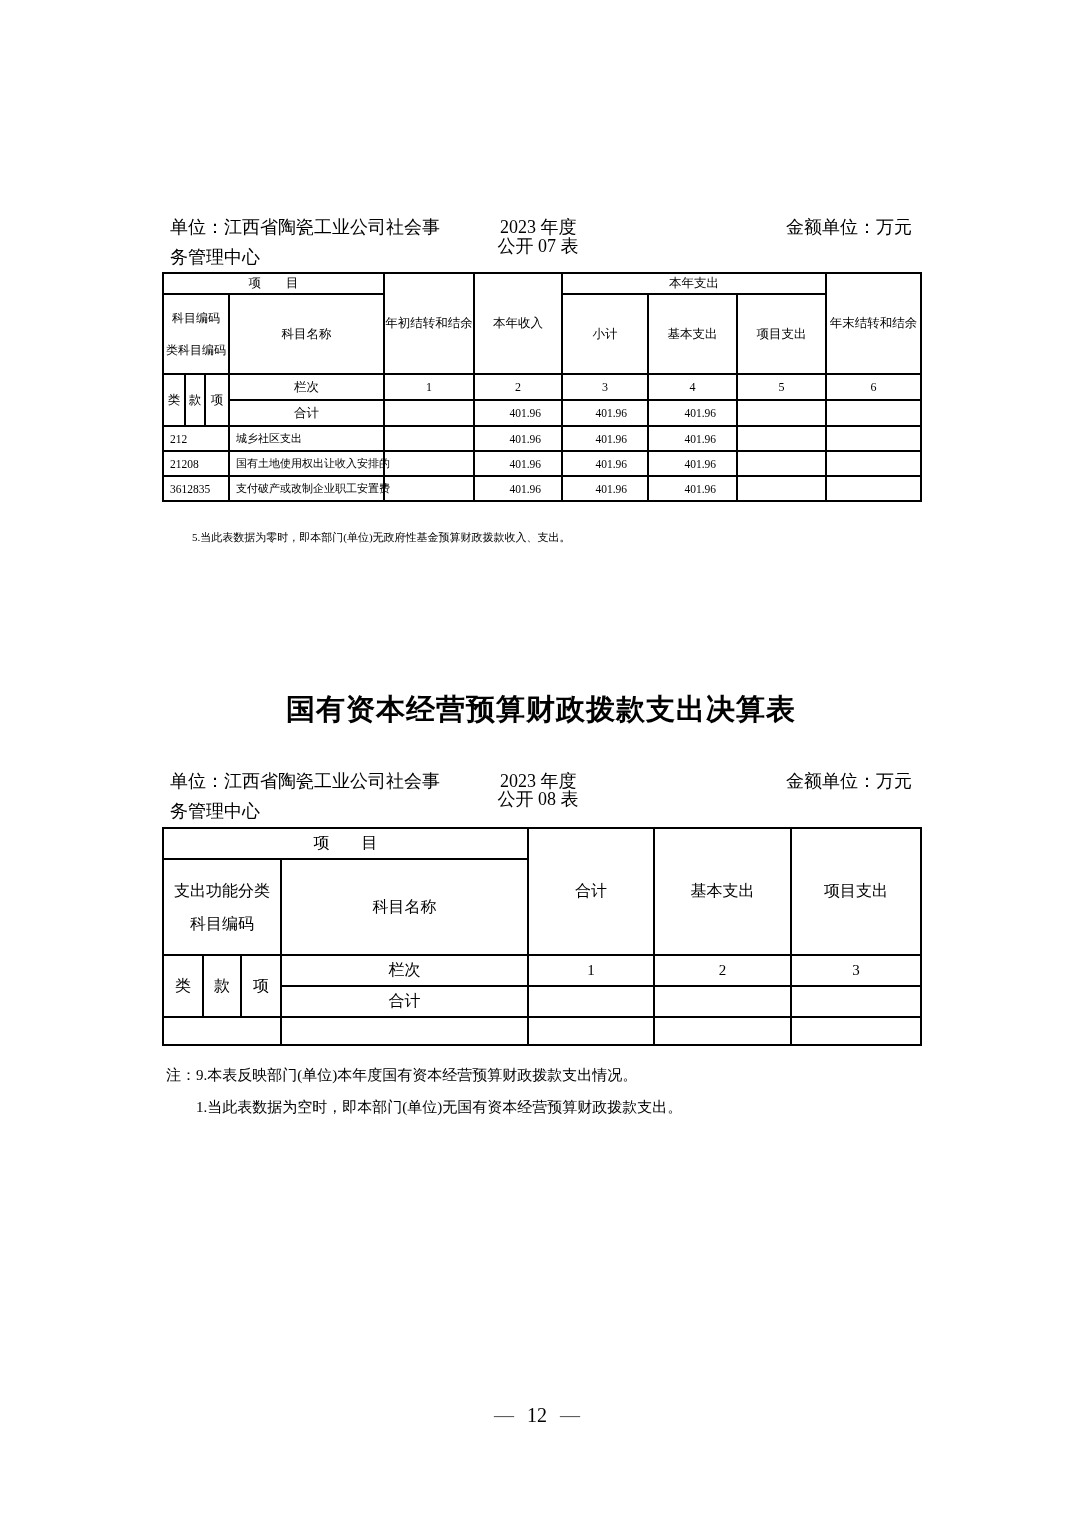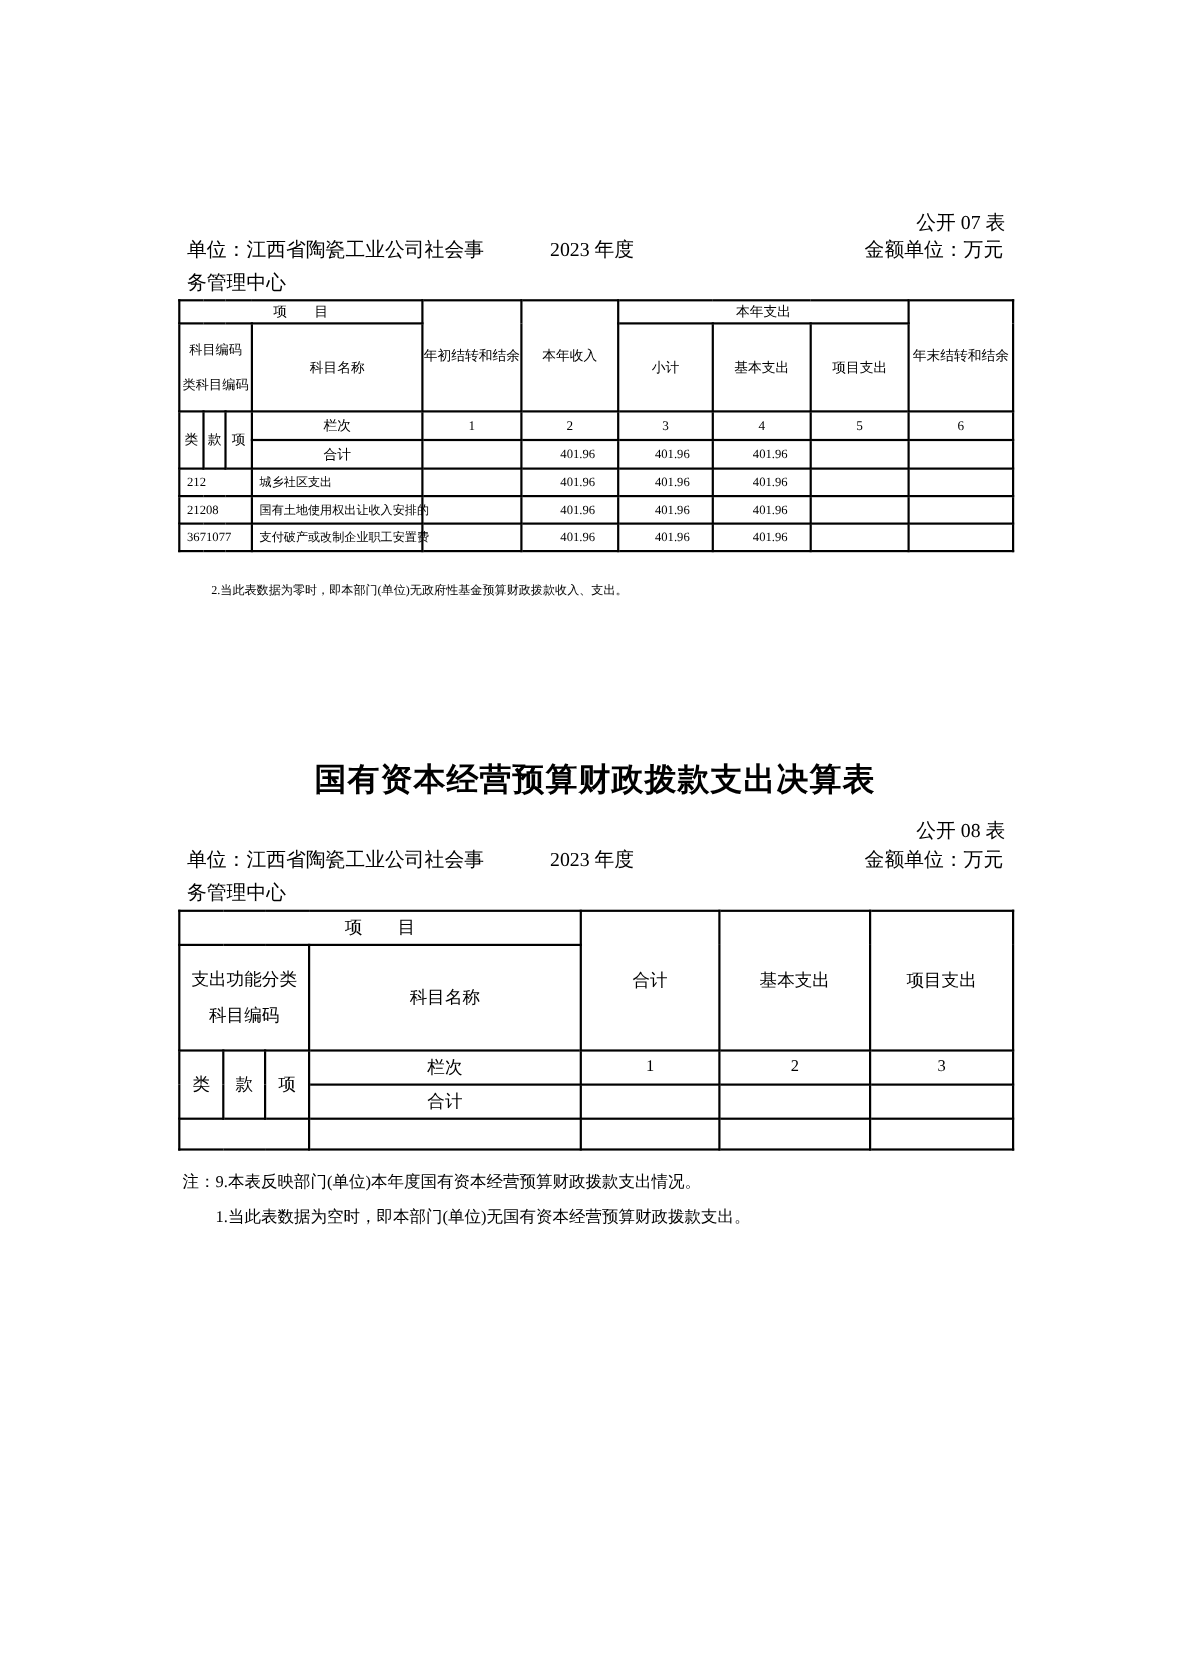--- a/index.html
+++ b/index.html
@@ -19,21 +19,22 @@
     font-weight:bold;
     font-size:29px;
     line-height:32px;
     text-align:center;
     letter-spacing:1px;
     white-space:nowrap;
   }
   .doc-label {
     left:162px; width:752px;
     font-size:18px; line-height:22px;
-    text-align:right;
+    text-align:center;
+    margin-top:44px;
   }
   .meta { left:162px; width:758px; height:62px; font-size:18px; }
   .meta .unit  { position:absolute; left:8px;  top:0; width:282px; line-height:30px; }
   .meta .year  { position:absolute; left:338px; top:0; line-height:30px; white-space:nowrap; }
   .meta .amount{ position:absolute; right:8px; top:0; line-height:30px; white-space:nowrap; }
 
   table.rpt { border-collapse:collapse; table-layout:fixed; left:162px; }
   table.rpt td {
     border:2px solid #000;
     text-align:center;
@@ -156,34 +157,34 @@
       <td colspan="3" class="code">21208</td>
       <td class="name">国有土地使用权出让收入安排的</td>
       <td class="num"></td>
       <td class="num">401.96</td>
       <td class="num">401.96</td>
       <td class="num">401.96</td>
       <td class="num"></td>
       <td class="num"></td>
     </tr>
     <tr class="rd">
-      <td colspan="3" class="code">3671077</td>
+      <td colspan="3" class="code">3612835</td>
       <td class="name">支付破产或改制企业职工安置费</td>
       <td class="num"></td>
       <td class="num">401.96</td>
       <td class="num">401.96</td>
       <td class="num">401.96</td>
       <td class="num"></td>
       <td class="num"></td>
     </tr>
   </tbody>
     </table>
 
   <div class="abs notes notes-1">
-    <div class="note2">2.当此表数据为零时，即本部门(单位)无政府性基金预算财政拨款收入、支出。</div>
+    <div class="note2">5.当此表数据为零时，即本部门(单位)无政府性基金预算财政拨款收入、支出。</div>
   </div>
 
   <div class="abs doc-title" style="top:693px">国有资本经营预算财政拨款支出决算表</div>
 
   <div class="abs doc-label" style="top:744px">公开 08 表</div>
 
   <div class="abs meta" style="top:766px">
     <div class="unit">单位：江西省陶瓷工业公司社会事务管理中心</div>
     <div class="year">2023 年度</div>
     <div class="amount">金额单位：万元</div>
@@ -236,14 +237,17 @@
       <td></td>
     </tr>
   </tbody>
     </table>
 
   <div class="abs notes notes-2">
     <div class="note1">注：9.本表反映部门(单位)本年度国有资本经营预算财政拨款支出情况。</div>
     <div class="note2">1.当此表数据为空时，即本部门(单位)无国有资本经营预算财政拨款支出。</div>
   </div>
 
+  <div class="abs footer">
+    <span class="dash">—</span><span>12</span><span class="dash">—</span>
+  </div>
 
 </div>
 
 </body></html>

